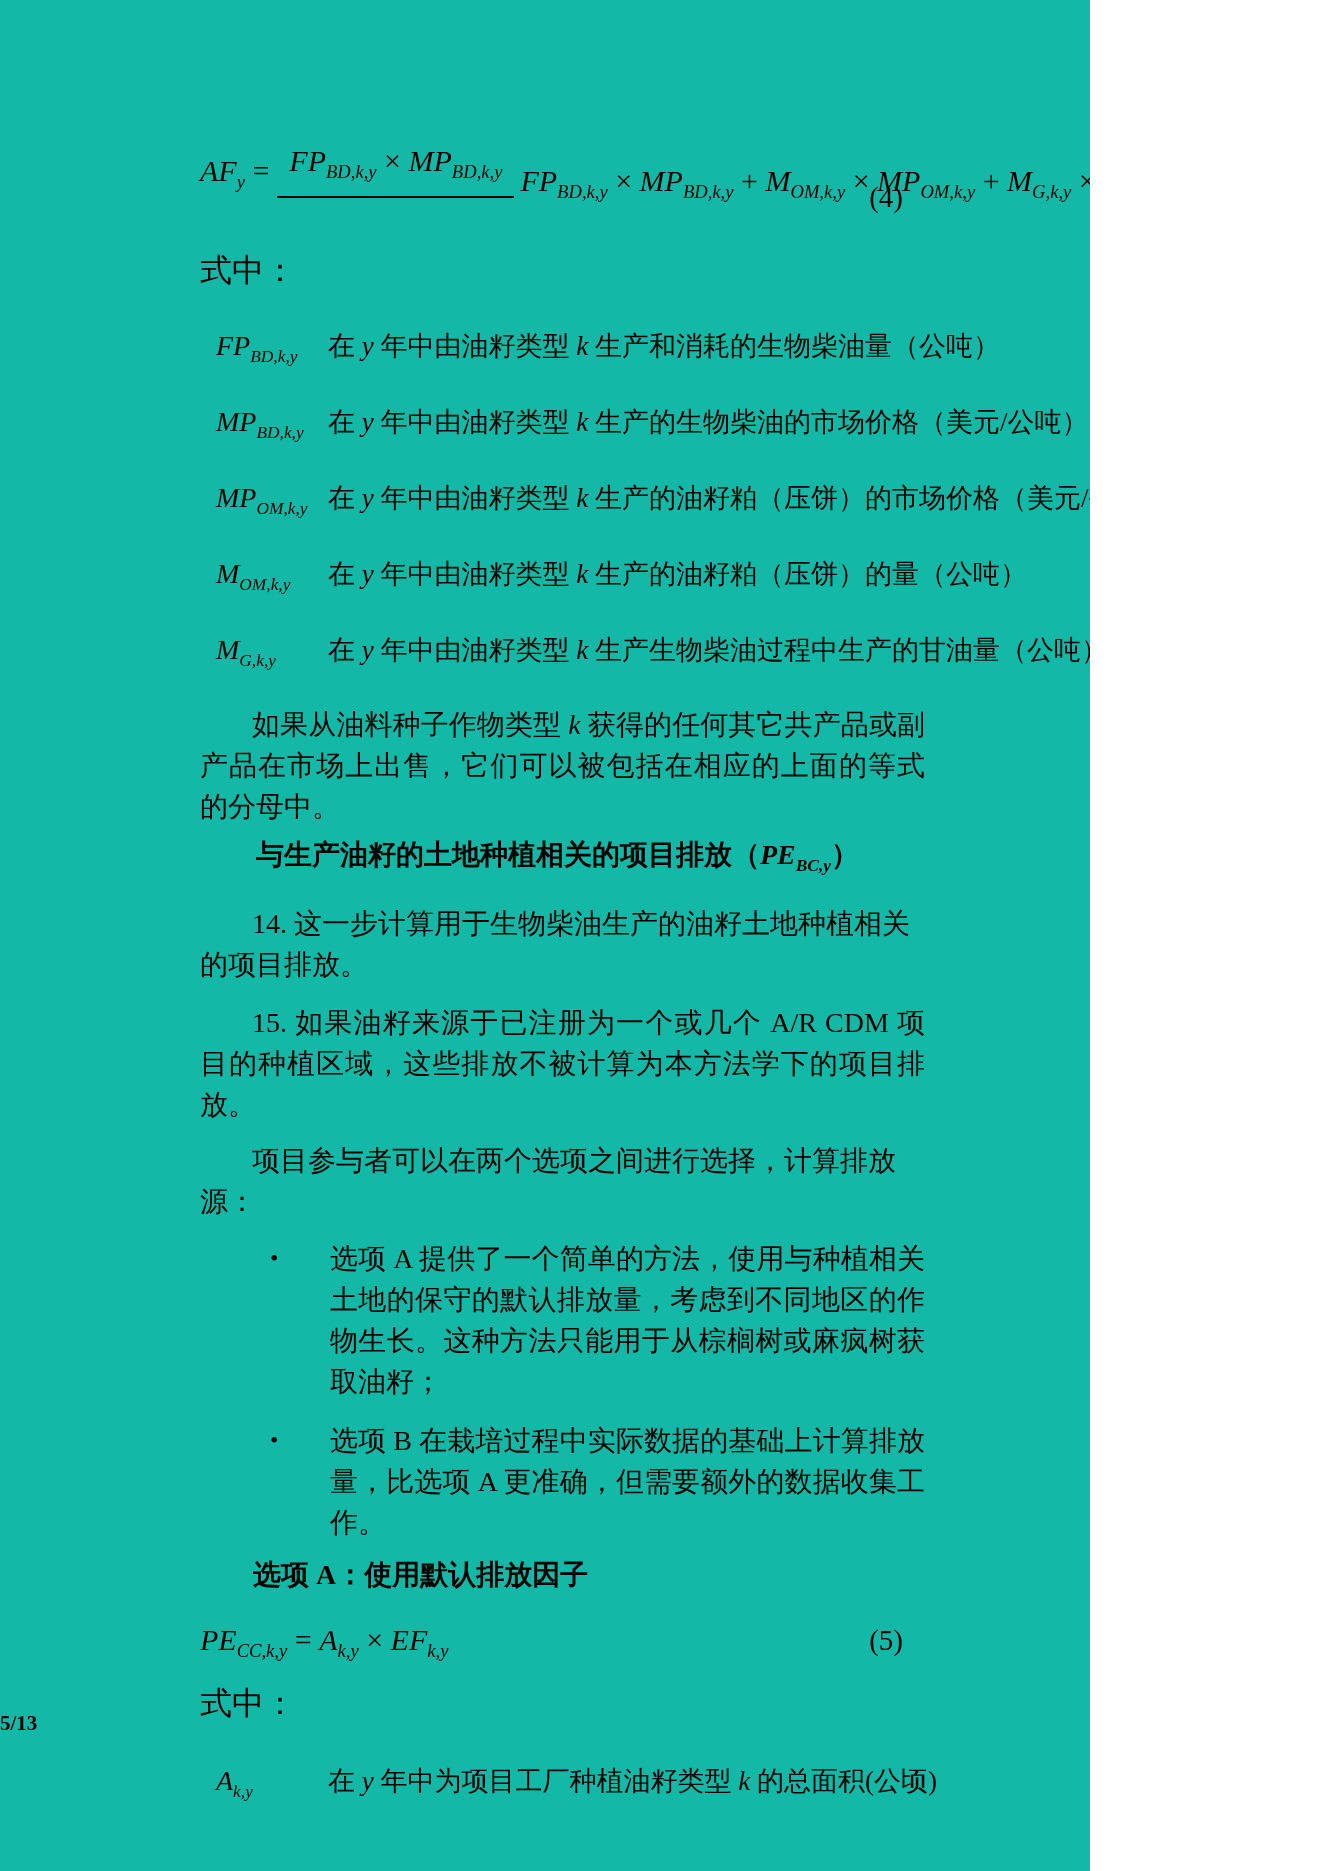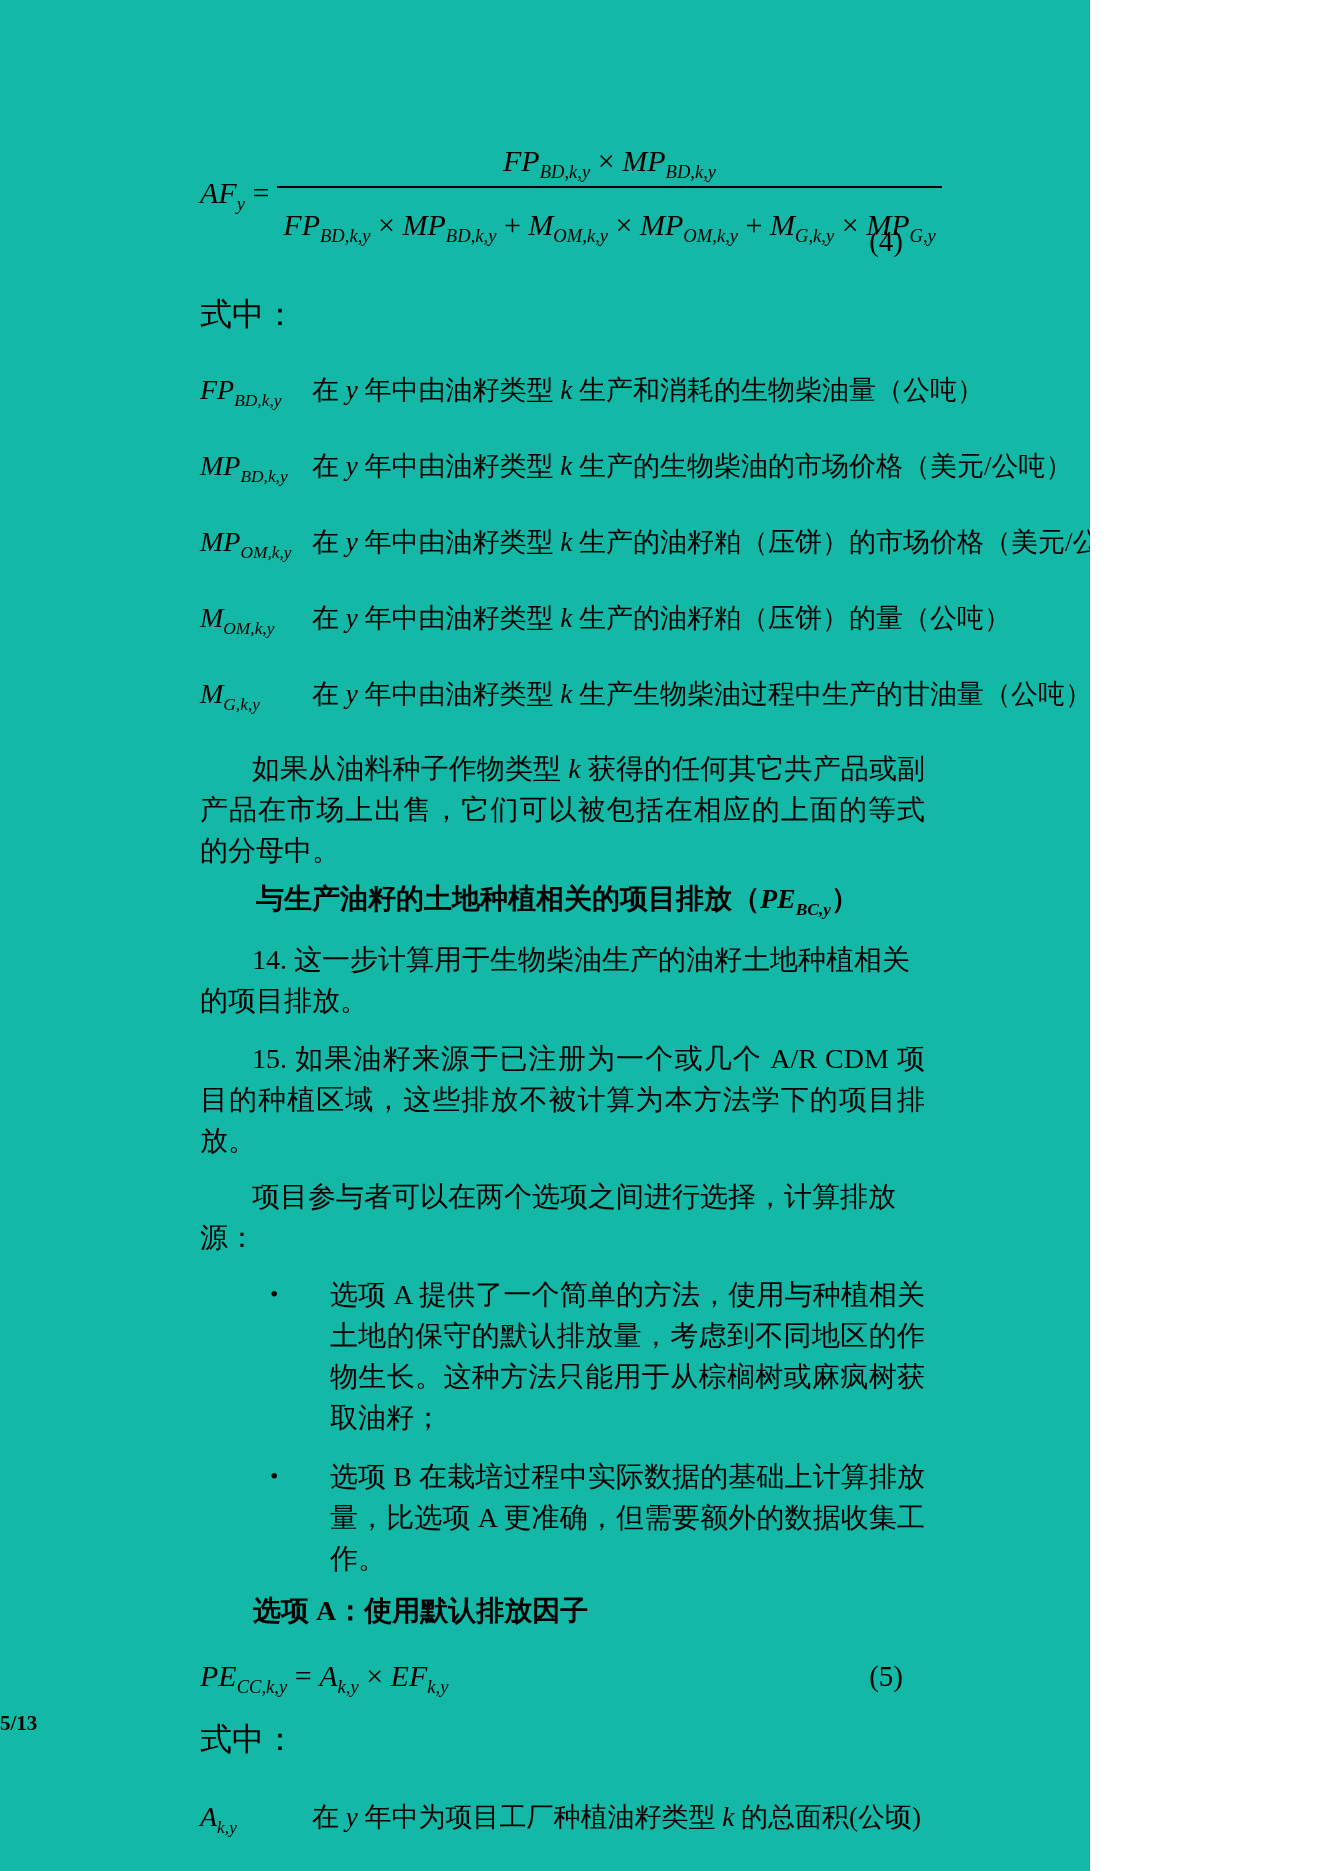--- a/index.html
+++ b/index.html
@@ -11,44 +11,44 @@
     color:#000000;
     font-family:"Liberation Serif","DejaVu Serif",serif;
     overflow:hidden;
   }
   .content{padding:0 165px 0 200px;}
 
   
   .eq{position:relative;display:flex;align-items:center;font-size:30px;}
   #eq4{margin-top:144px;}
   .lhs{white-space:nowrap;}
-  .frac{display:inline-flex;flex-direction:column;margin-left:8px;}
+  .frac{display:inline-flex;flex-direction:row;margin-left:8px;}
   .frac .num{text-align:center;border-bottom:2px solid #000;padding:0 12px 8px 12px;white-space:nowrap;}
   .frac .den{padding:20px 6px 0 6px;white-space:nowrap;}
   .eqnum{font-size:29px;font-style:normal;}
   .eqnum4{position:absolute;right:22px;bottom:-16px;}
   .eqnum5{position:absolute;right:22px;top:50%;transform:translateY(-50%);}
   #eq5{margin-top:30px;}
   sub{font-size:0.62em;line-height:0;}
 
   
   .where{font-size:32px;line-height:32px;margin-top:56px;}
   #where2{margin-top:30px;}
 
   
   .defs{margin-top:10px;}
-  .def-row{display:flex;align-items:baseline;margin-top:44px;font-size:27px;line-height:32px;}
+  .def-row{display:flex;align-items:baseline;margin-top:44px;font-size:27px;line-height:32px;margin-left:16px;}
   .def-term{flex:0 0 112px;font-size:28px;white-space:nowrap;}
   .def-text{white-space:nowrap;}
   #a-row{margin-top:46px;}
 
   
   .para{margin:0;font-size:28px;line-height:41px;text-align:justify;text-indent:52px;}
   #para-intro{margin-top:38px;}
-  #p14{margin-top:22px;text-align:left;}
+  #p14{margin-top:30px;text-align:left;}
   #p15{margin-top:17px;}
   #p-choose{margin-top:15px;text-align:left;}
 
   
   .h1{margin:10px 0 0 56px;font-size:28px;font-weight:bold;line-height:36px;}
   .h2{margin:14px 0 0 53px;font-size:28px;font-weight:bold;line-height:36px;}
 
   
   .bullet{display:flex;margin:16px 0 0 70px;font-size:28px;line-height:41px;}
   #bullet-b{margin-top:18px;}

